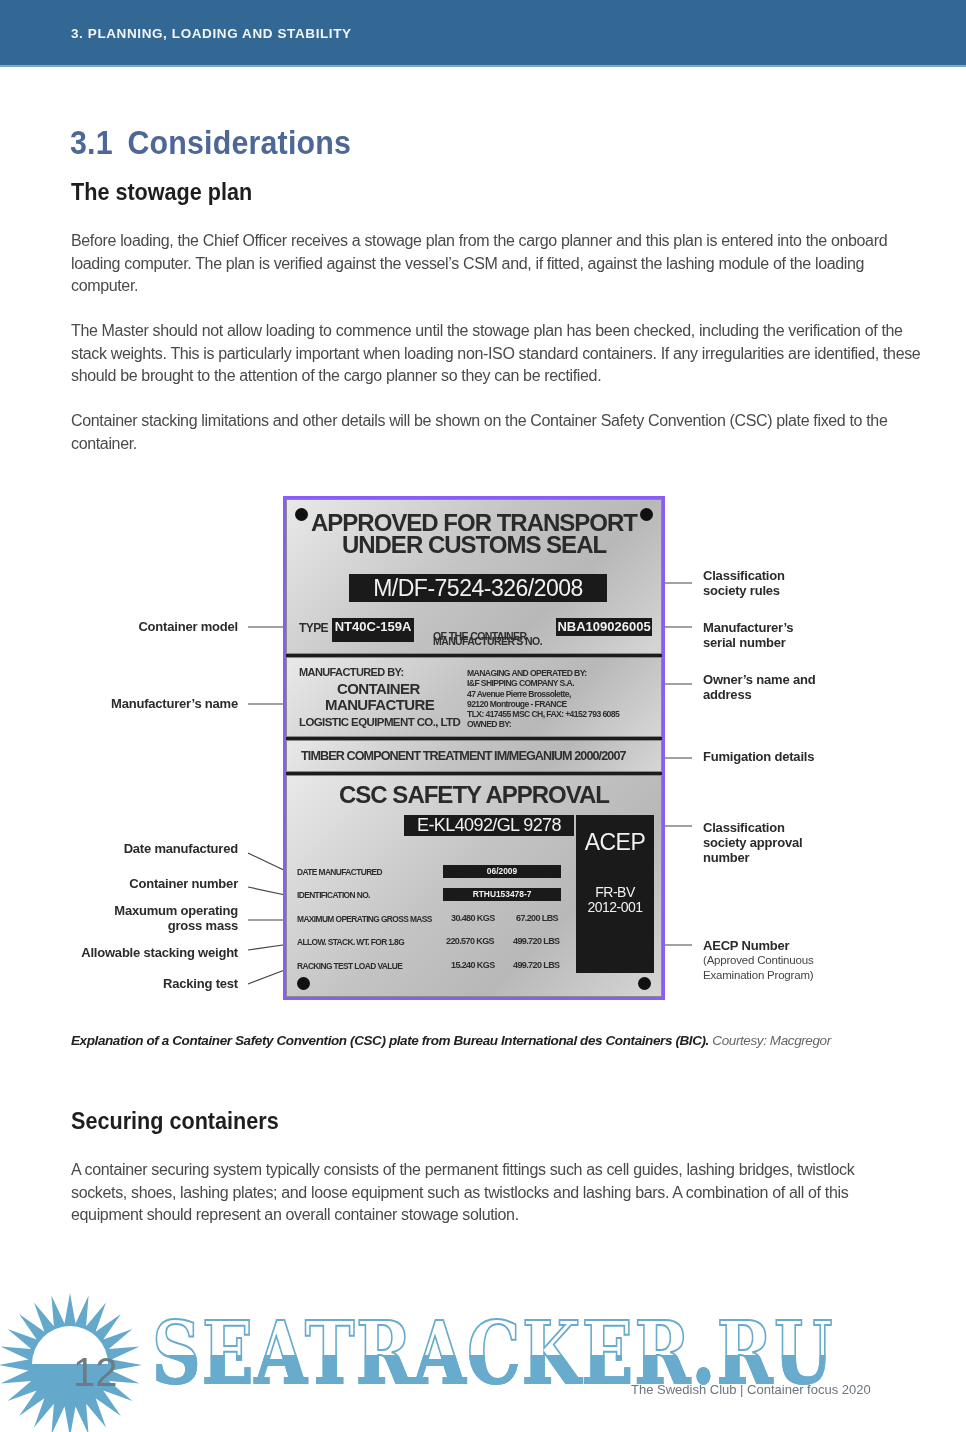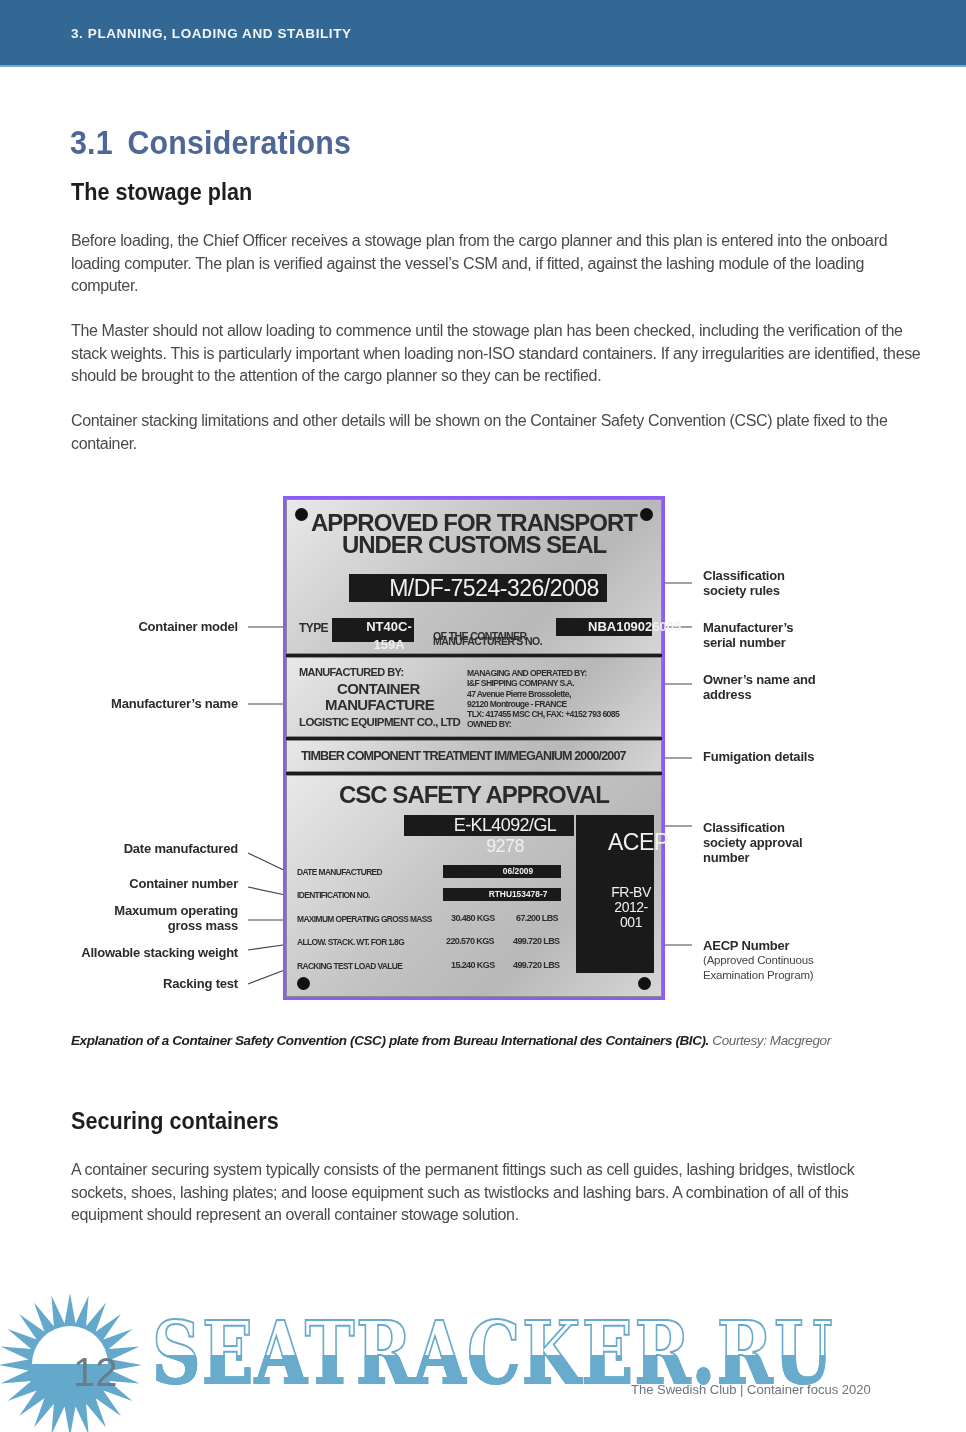--- a/index.html
+++ b/index.html
@@ -18,21 +18,21 @@
   .diagram { position: absolute; left: 0; top: 490px; width: 966px; height: 520px; }
   .plate { position: absolute; left: 283px; top: 6px; width: 382px; border: 3px solid #8b5cf6; background: #1c1c1c; }
   .plate-sec { position: relative; background: linear-gradient(135deg, #e9e9e9 0%, #c4c4c4 45%, #b8b8b8 70%, #d6d6d6 100%); border: 1px solid #8a8a8a; margin-bottom: 3px; }
   .plate-sec:last-child { margin-bottom: 0; }
   .sec1 { height: 155px; }
   .sec2 { height: 80px; }
   .sec3 { height: 32px; }
   .sec4 { height: 222px; }
   .hole { position: absolute; width: 13px; height: 13px; border-radius: 50%; background: #111; }
   .p-big { position: absolute; left: 0; width: 100%; text-align: center; font-weight: bold; color: #2a2a2a; letter-spacing: -1px; }
-  .blk { position: absolute; background: #1a1a1a; color: #f0f0f0; text-align: center; padding-left: 32px; }
+  .blk { position: absolute; background: #1a1a1a; color: #f0f0f0; text-align: center; }
   .lbl { position: absolute; font-weight: bold; color: #2e2e2e; letter-spacing: -0.6px; white-space: nowrap; }
 
   .callout { position: absolute; font-size: 13px; font-weight: bold; color: #2b2b2b; line-height: 15px; letter-spacing: -0.2px; }
   .callout.left { text-align: right; }
   .callout .sub { font-weight: normal; font-size: 11.5px; color: #444; line-height: 15px; }
   .lines { position: absolute; left: 0; top: 0; width: 966px; height: 520px; pointer-events: none; }
 
   .caption { position: absolute; left: 71px; top: 1033px; font-size: 13.5px; color: #222; letter-spacing: -0.4px; }
   .caption b { font-style: italic; }
   .caption .courtesy { font-style: italic; color: #666; font-weight: normal; }

